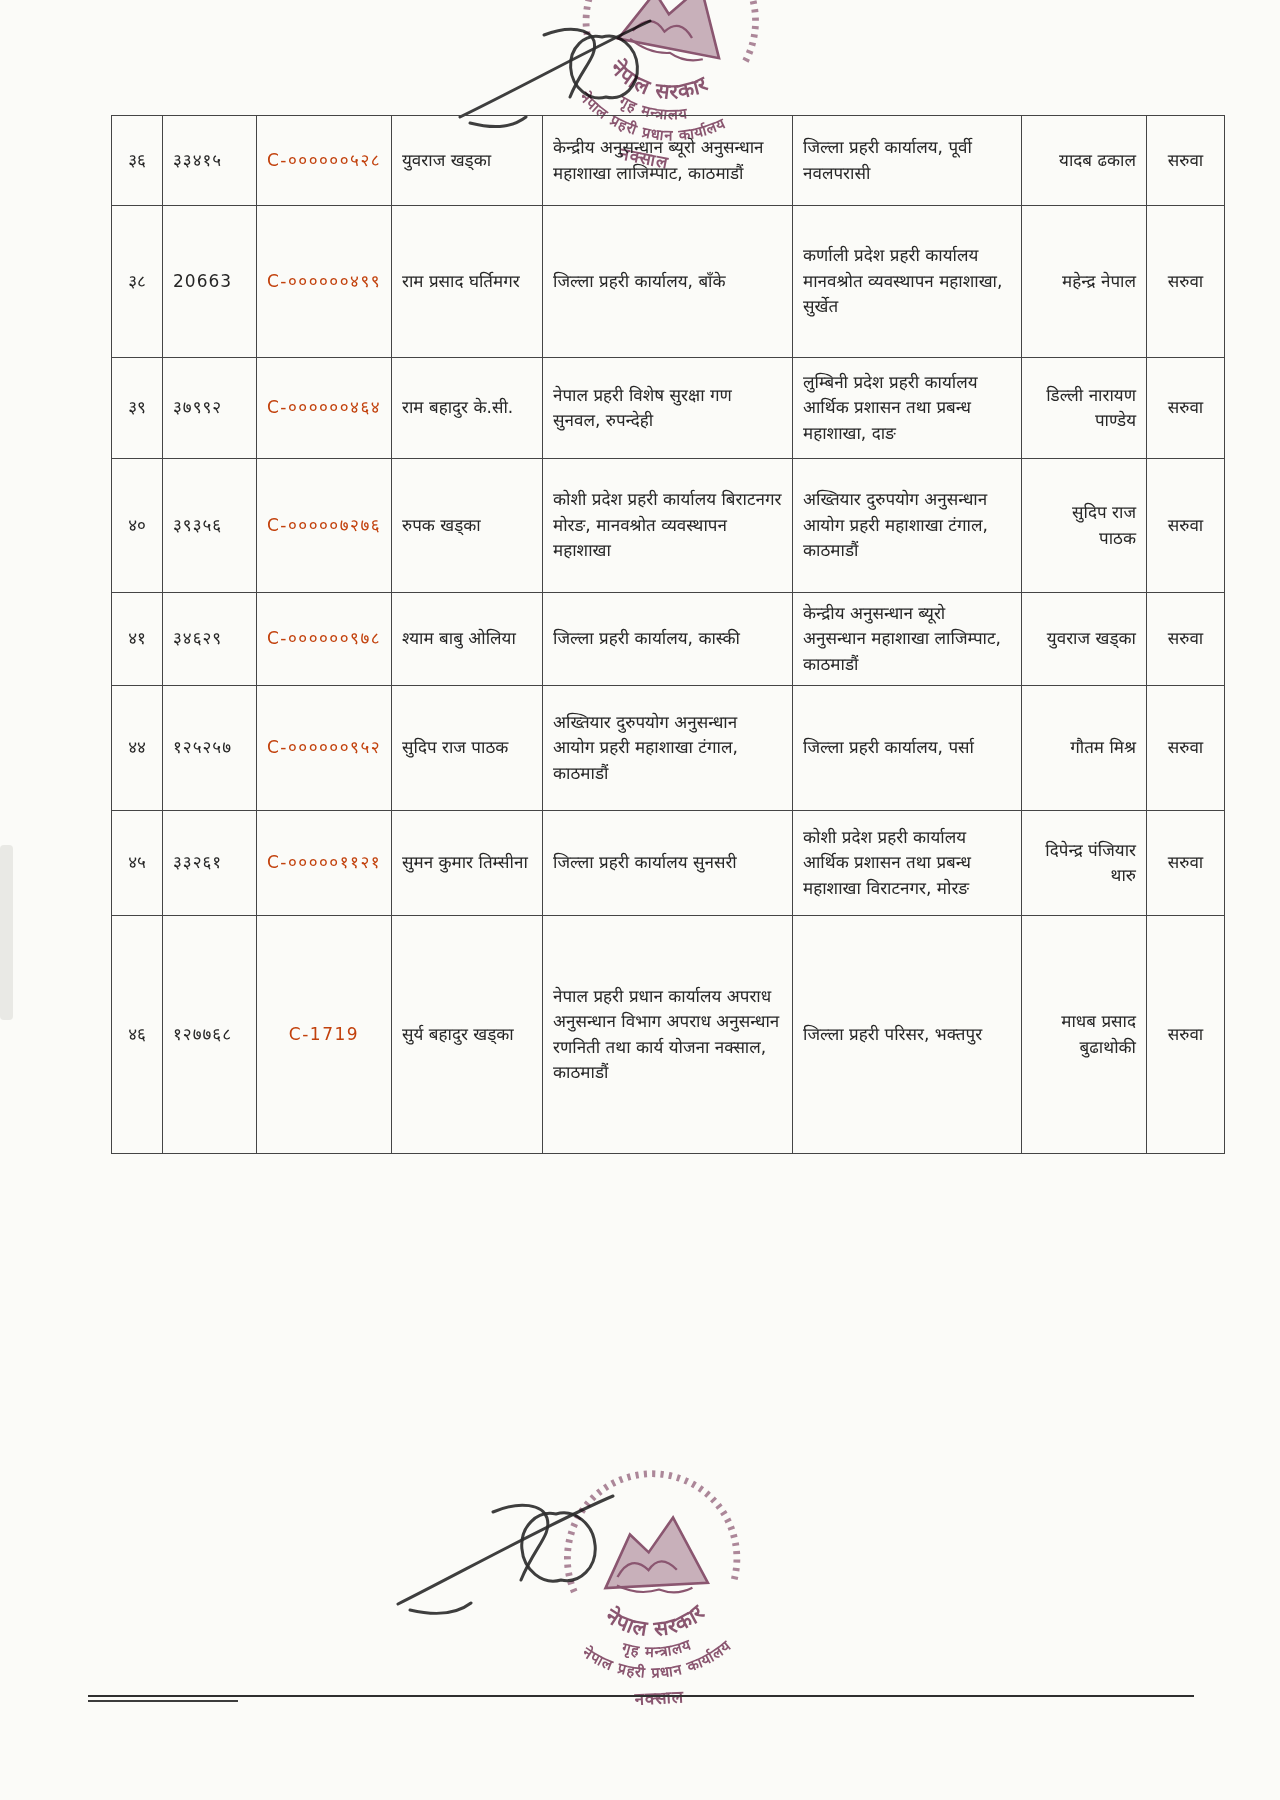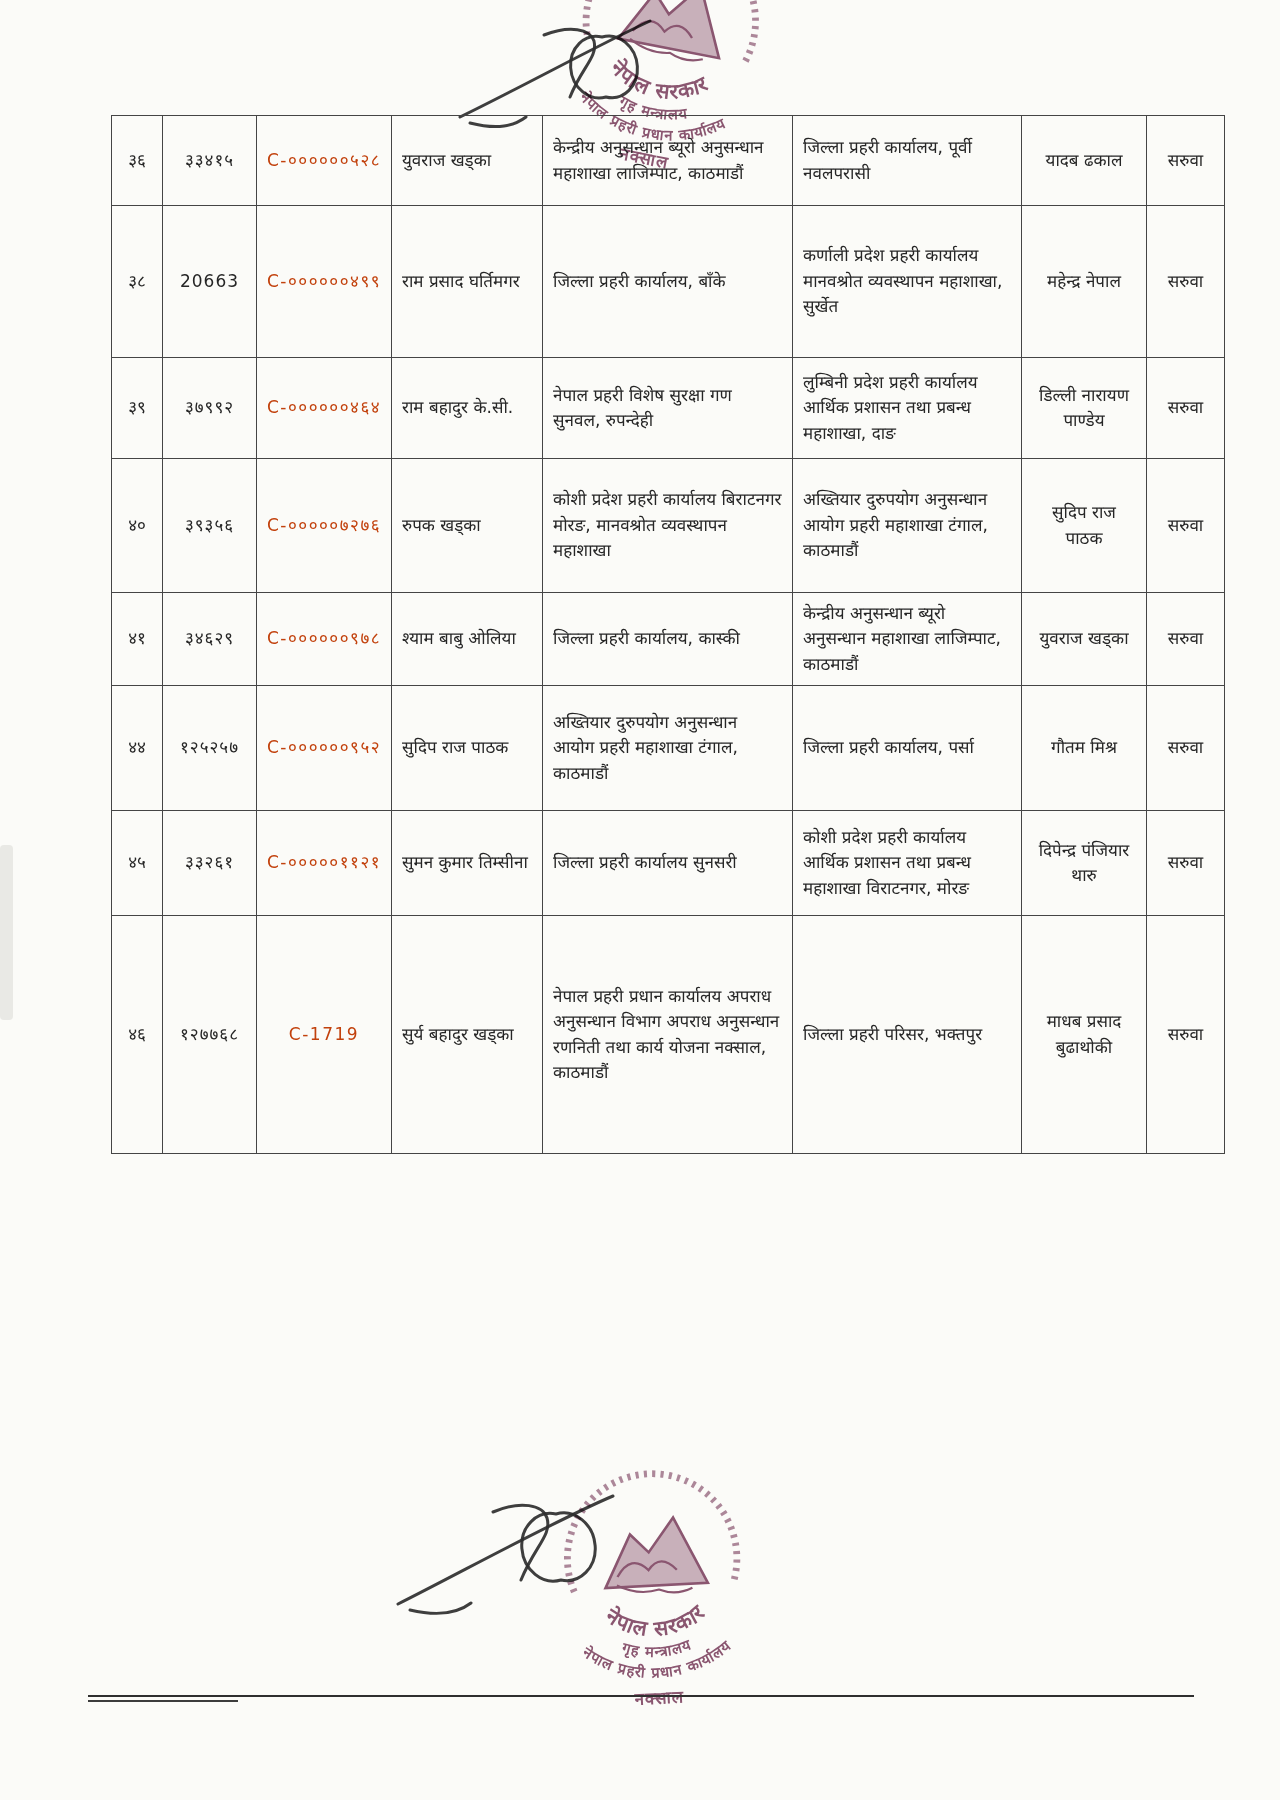--- a/index.html
+++ b/index.html
@@ -25,25 +25,25 @@
   }
   table.transfer-table td{
     border:1.7px solid #454545;
     padding:6px 10px;
     vertical-align:middle;
     font-size:17px;
     line-height:1.5;
     background:transparent;
   }
   td.cell-sn{text-align:center;font-size:16px;}
-  td.cell-emp-no{text-align:center;font-size:16px;letter-spacing:1px;}
+  td.cell-emp-no{text-align:left;font-size:16px;letter-spacing:1px;}
   td.cell-code{text-align:center;font-size:14.5px;letter-spacing:1.5px;color:#c2410c;}
   td.cell-name{text-align:left;}
   td.cell-from-office,td.cell-to-office{text-align:left;}
-  td.cell-replaced-by{text-align:center;}
+  td.cell-replaced-by{text-align:right;}
   td.cell-remark{text-align:center;}
   
   .stamp{position:absolute;mix-blend-mode:multiply;opacity:.88;pointer-events:none;}
   .stamp svg{width:100%;height:100%;}
   .stamp-top{left:528px;top:-80px;width:272px;height:272px;transform:rotate(11deg);}
   .stamp-bottom{left:518px;top:1458px;width:272px;height:272px;transform:rotate(-3deg);}
   .stamp text{
     font-family:"DejaVu Sans","Liberation Sans",sans-serif;
     fill:var(--stamp-ink,#7c3f5f);
     letter-spacing:1px;

